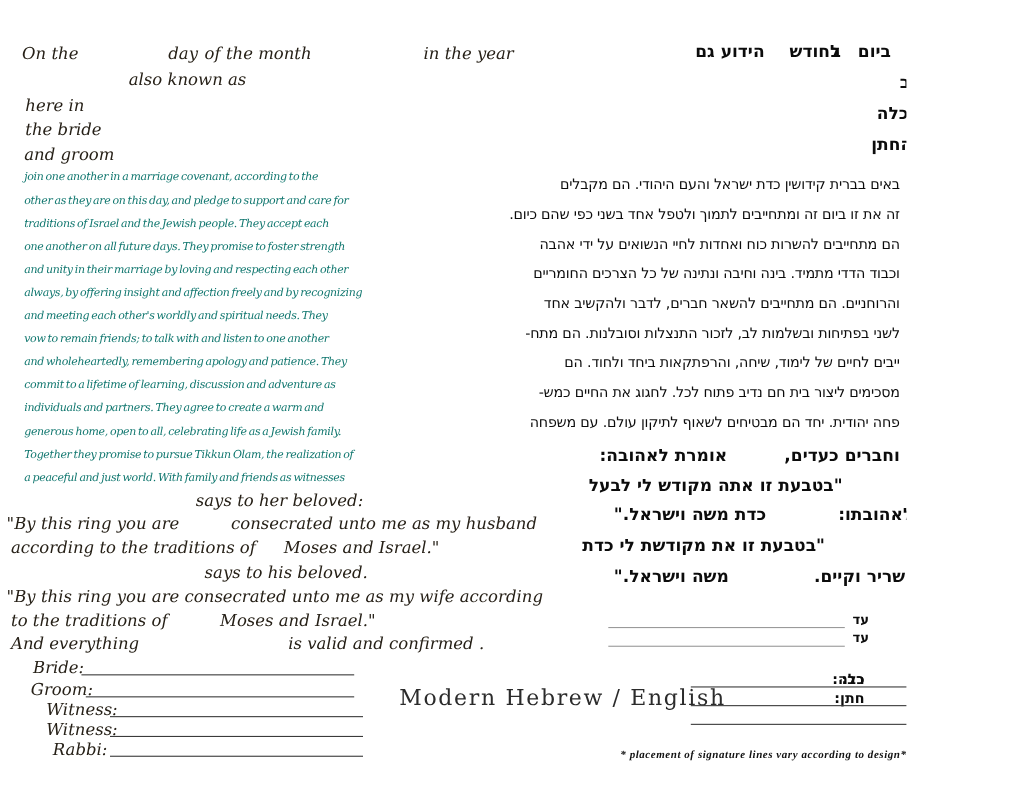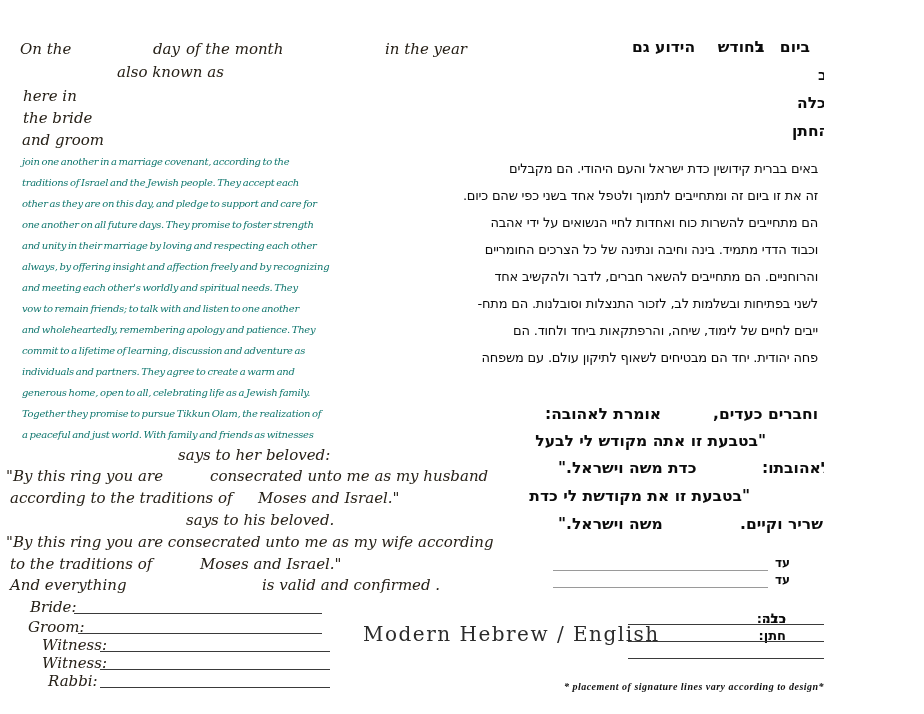--- a/index.html
+++ b/index.html
@@ -34,22 +34,22 @@
   <div class="en" style="left:153px;top:40px;">day</div>
   <div class="en" style="left:186px;top:40px;">of the month</div>
   <div class="en" style="left:385px;top:40px;">in the year</div>
   <div class="en" style="left:117px;top:63px;">also known as</div>
   <div class="en" style="left:23px;top:87px;">here in</div>
   <div class="en" style="left:23px;top:109px;">the bride</div>
   <div class="en" style="left:22px;top:131px;">and groom</div>
 
   <div class="en-para">
     <div>join one another in a marriage covenant, according to the</div>
+    <div>other as they are on this day, and pledge to support and care for</div>
     <div>traditions of Israel and the Jewish people. They accept each</div>
-    <div>other as they are on this day, and pledge to support and care for</div>
     <div>one another on all future days. They promise to foster strength</div>
     <div>and unity in their marriage by loving and respecting each other</div>
     <div>always, by offering insight and affection freely and by recognizing</div>
     <div>and meeting each other's  worldly and spiritual needs. They</div>
     <div>vow to remain friends; to talk with and listen to one another</div>
     <div>and wholeheartedly, remembering apology and patience. They</div>
     <div>commit to a lifetime of learning, discussion and adventure as</div>
     <div>individuals and partners.  They agree to create a warm and</div>
     <div>generous home, open to all, celebrating life as a Jewish family.</div>
     <div>Together they promise to pursue Tikkun Olam, the realization of</div>
@@ -88,20 +88,21 @@
   <div class="he" style="left:792px;top:122px;">והחתן</div>
 
   <div class="he-para">
     <div>באים בברית קידושין כדת ישראל והעם היהודי. הם מקבלים</div>
     <div>זה את זו ביום זה ומתחייבים לתמוך ולטפל אחד בשני כפי שהם כיום.</div>
     <div>הם מתחייבים להשרות כוח ואחדות לחיי הנשואים על ידי אהבה</div>
     <div>וכבוד הדדי מתמיד. בינה וחיבה ונתינה של כל הצרכים החומריים</div>
     <div>והרוחניים. הם מתחייבים להשאר חברים, לדבר ולהקשיב אחד</div>
     <div>לשני בפתיחות ובשלמות לב, לזכור התנצלות וסובלנות. הם מתח-</div>
     <div>ייבים לחיים של לימוד, שיחה, והרפתקאות ביחד ולחוד. הם</div>
+    <div>מסכימים ליצור בית חם נדיב פתוח לכל. לחגוג את החיים כמש-</div>
     <div>פחה יהודית. יחד הם מבטיחים לשאוף לתיקון עולם. עם משפחה</div>
   </div>
 
   <div class="he" style="right:6px;top:405px;">וחברים כעדים,</div>
   <div class="he" style="left:545px;top:405px;">אומרת לאהובה:</div>
   <div class="he" style="right:58px;top:432px;">"בטבעת זו אתה מקודש לי לבעל</div>
   <div class="he" style="left:558px;top:459px;">כדת משה וישראל."</div>
   <div class="he" style="left:762px;top:459px;">אומר לאהובתו:</div>
   <div class="he" style="right:74px;top:487px;">"בטבעת זו את מקודשת לי כדת</div>
   <div class="he" style="left:558px;top:515px;">משה וישראל."</div>

